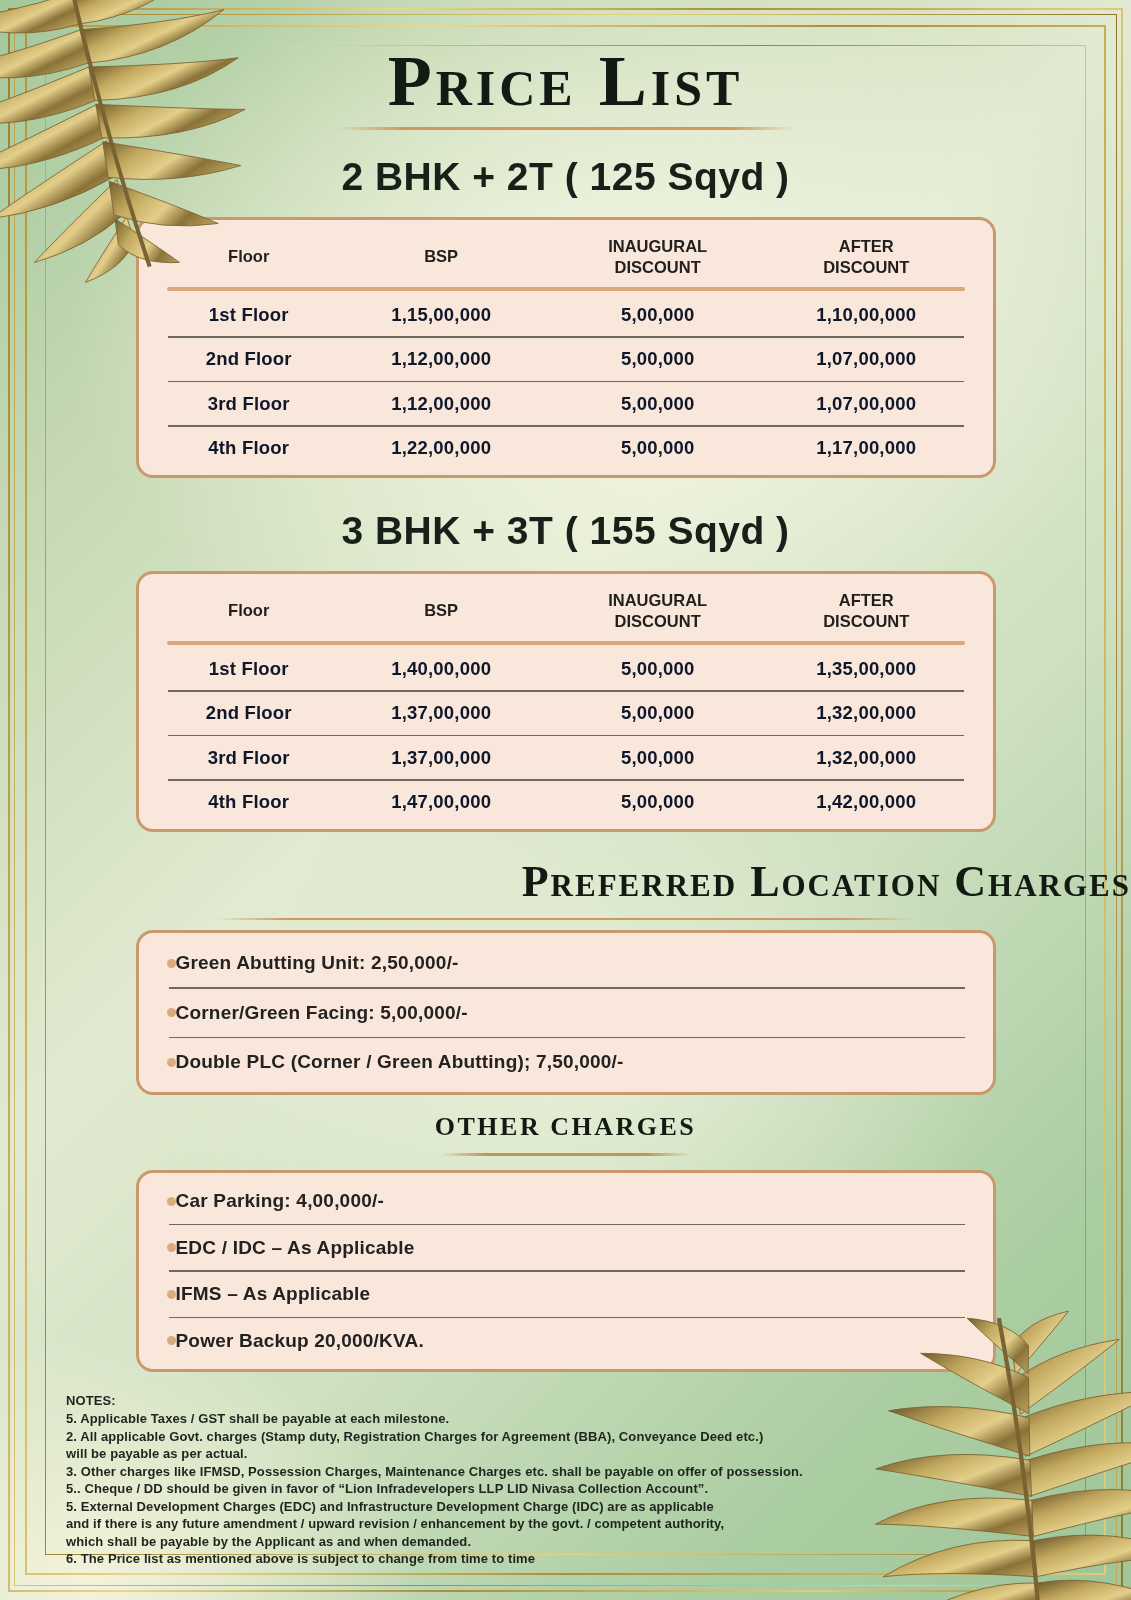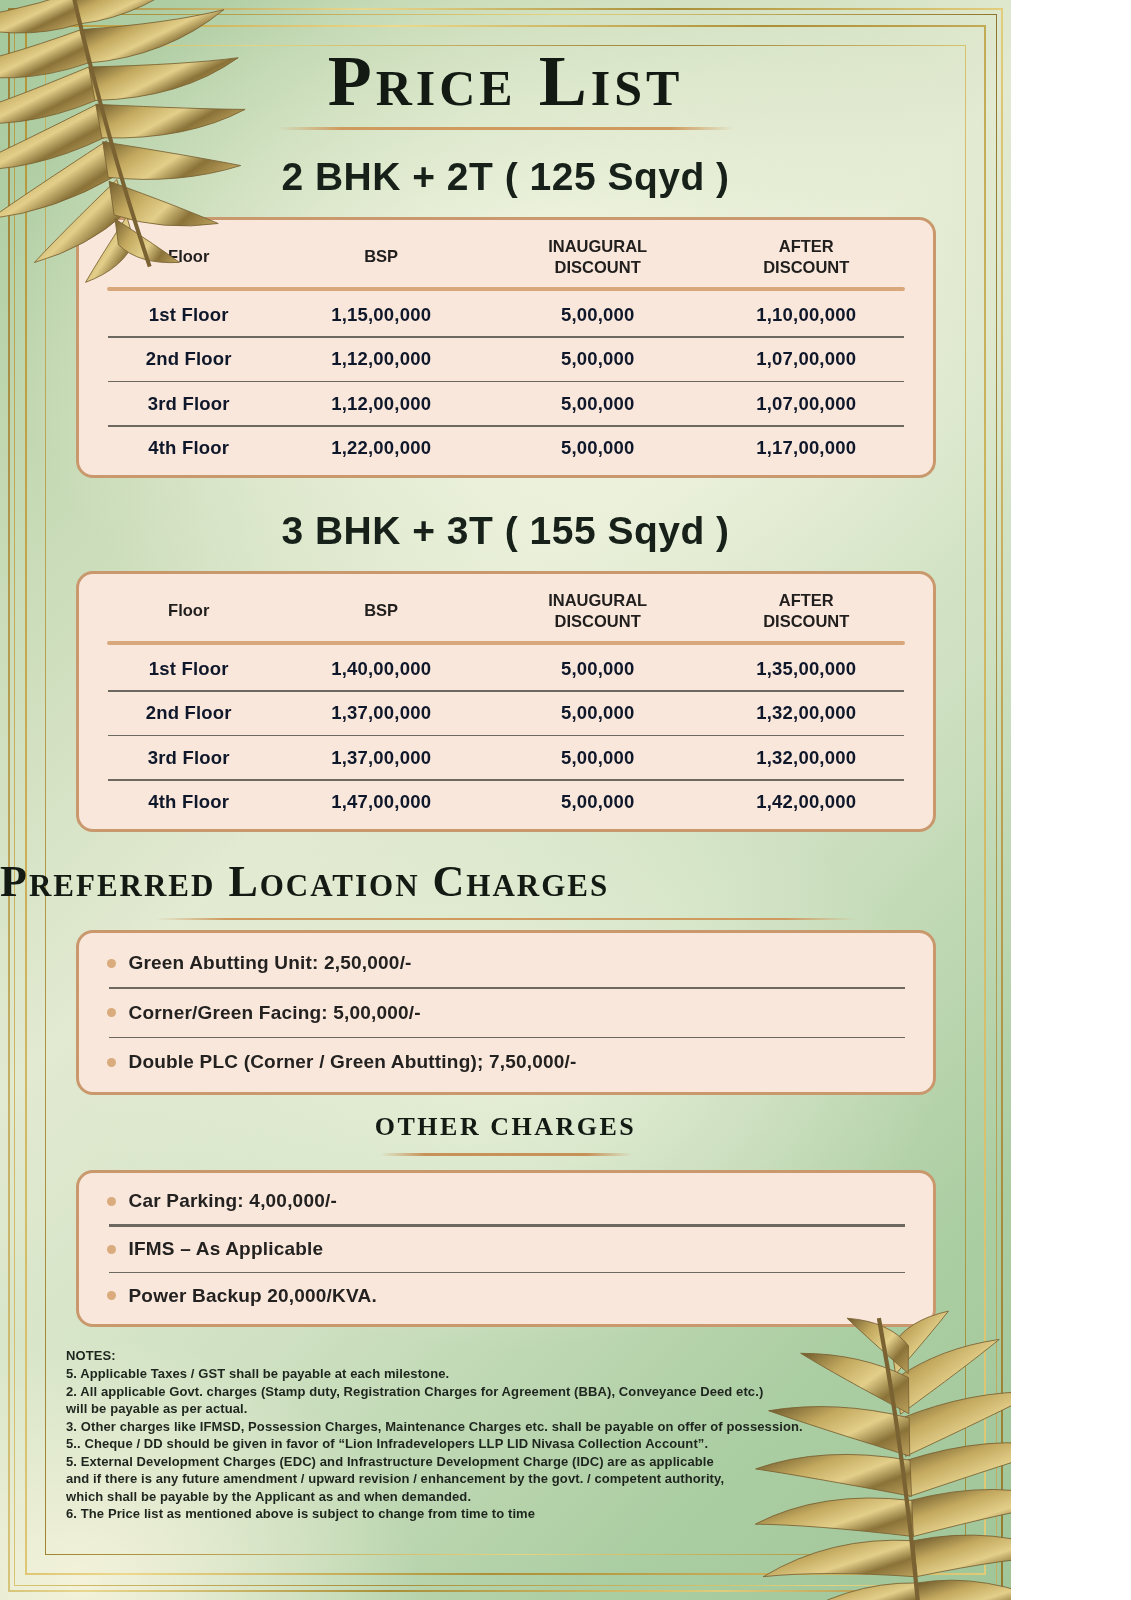--- a/index.html
+++ b/index.html
@@ -1,18 +1,18 @@
 <!DOCTYPE html>
 <html><head>
 <meta charset="utf-8">
 <style>
   html,body{margin:0;padding:0;}
   body{width:1131px;height:1600px;font-family:"Liberation Sans","DejaVu Sans",sans-serif;}
   .canvas{
-    position:relative;width:1011px;height:1600px;overflow:hidden;
+    position:relative;width:1131px;height:1600px;overflow:hidden;
     background:
       radial-gradient(ellipse 760px 560px at 53% 20%, rgba(246,248,230,.95) 0%, rgba(246,248,230,0) 70%),
       radial-gradient(ellipse 620px 420px at 50% 66%, rgba(236,242,220,.8) 0%, rgba(236,242,220,0) 70%),
       radial-gradient(ellipse 520px 380px at 8% 99%, rgba(248,244,222,.9) 0%, rgba(248,244,222,0) 65%),
       linear-gradient(135deg,#a3c79b 0%,#c3d8b2 18%,#e2ead1 42%,#cfe1c2 62%,#abcda2 84%,#9fc599 100%);
   }
   .frame{position:absolute;pointer-events:none;z-index:1;}
   .fr1{inset:8px;border:2px solid;border-image:linear-gradient(100deg,#9a7f33,#e8d88e 28%,#a98f3a 52%,#e2cd7c 78%,#94782e) 1;}
   .fr2{inset:14px;border:1px solid;border-image:linear-gradient(260deg,#8f762e,#e4d381 35%,#a78d39 70%,#d9c470) 1;}
   .fr3{inset:25px;border:2px solid;border-image:linear-gradient(100deg,#b49435,#ecd98b 30%,#ac8f37 60%,#e0cb79) 1;}
@@ -35,33 +35,33 @@
   }
   .table-box{padding:9px 26px 5px;}
   .thead{display:grid;grid-template-columns:21% 27% 27% 25%;align-items:center;padding:7px 0 5px;}
   .th{font-weight:bold;font-size:16.5px;line-height:1.28;text-align:center;color:#211f1d;}
   .th .inner{display:inline-block;max-width:128px;}
   .gold-rule{height:4.5px;border-radius:3px;background:#d8a87c;margin:4px 2px 2px;}
   .trow{display:grid;grid-template-columns:21% 27% 27% 25%;align-items:center;padding:10.5px 0;}
   .td{font-weight:bold;font-size:18.5px;text-align:center;color:#0f172a;letter-spacing:.2px;}
   .row-sep{height:1.5px;background:#56524a;opacity:.85;margin:0 3px;}
   .serif-heading{
-    margin:26px auto 12px;text-align:left;font-family:"Liberation Serif","DejaVu Serif",serif;
+    margin:26px auto 12px;text-align:right;font-family:"Liberation Serif","DejaVu Serif",serif;
     font-weight:bold;font-variant:small-caps;font-size:44px;line-height:1.1;letter-spacing:2px;color:#131a13;
   }
   .other-heading{
     margin:16px auto 0;text-align:center;font-family:"Liberation Serif","DejaVu Serif",serif;
     font-weight:bold;font-size:26px;line-height:1.2;letter-spacing:2.5px;color:#131a13;
   }
   .wide-rule{width:700px;height:2px;margin:9px auto 0;
     background:linear-gradient(90deg,rgba(207,154,94,0),#cf9a5e 10%,#cf9a5e 90%,rgba(207,154,94,0));}
   .short-rule{width:252px;height:2.5px;margin:11px auto 0;border-radius:2px;
     background:linear-gradient(90deg,rgba(198,146,88,0),#c69258 18%,#c69258 82%,rgba(198,146,88,0));}
   .list-box{padding:6px 28px;margin-top:10px;}
-  .list-item{display:flex;align-items:center;gap:13px;padding:13px 0;}
+  .list-item{display:flex;align-items:center;padding:13px 0;}
   .other-box .list-item{padding:11.5px 0;}
   .dot{width:9px;height:9px;border-radius:50%;background:#d9ab7d;flex:0 0 auto;}
   .item-label{font-weight:bold;font-size:19px;color:#232220;letter-spacing:.2px;}
   .item-sep{height:1.5px;background:#56524a;opacity:.85;margin:0 0 0 2px;}
   .notes{margin:20px 0 0 66px;width:790px;font-size:13px;line-height:1.35;font-weight:bold;color:#1e251e;letter-spacing:.1px;}
   .notes .nline{white-space:nowrap;}
 </style>
 </head>
 <body>
 
@@ -238,20 +238,24 @@
 
     <div class="other-heading">OTHER CHARGES</div>
     <div class="short-rule"></div>
 
     <div class="box list-box other-box" style="margin-top:14px;">
       <div class="list-item">
         <span class="dot"></span>
         <span class="item-label">Car Parking: 4,00,000/-</span>
       </div>
       <div class="item-sep"></div>
+      <div class="list-item">
+        <span class="dot"></span>
+        <span class="item-label">EDC / IDC – As Applicable</span>
+      </div>
       <div class="item-sep"></div>
       <div class="list-item">
         <span class="dot"></span>
         <span class="item-label">IFMS – As Applicable</span>
       </div>
       <div class="item-sep"></div>
       <div class="list-item">
         <span class="dot"></span>
         <span class="item-label">Power Backup 20,000/KVA.</span>
       </div>

